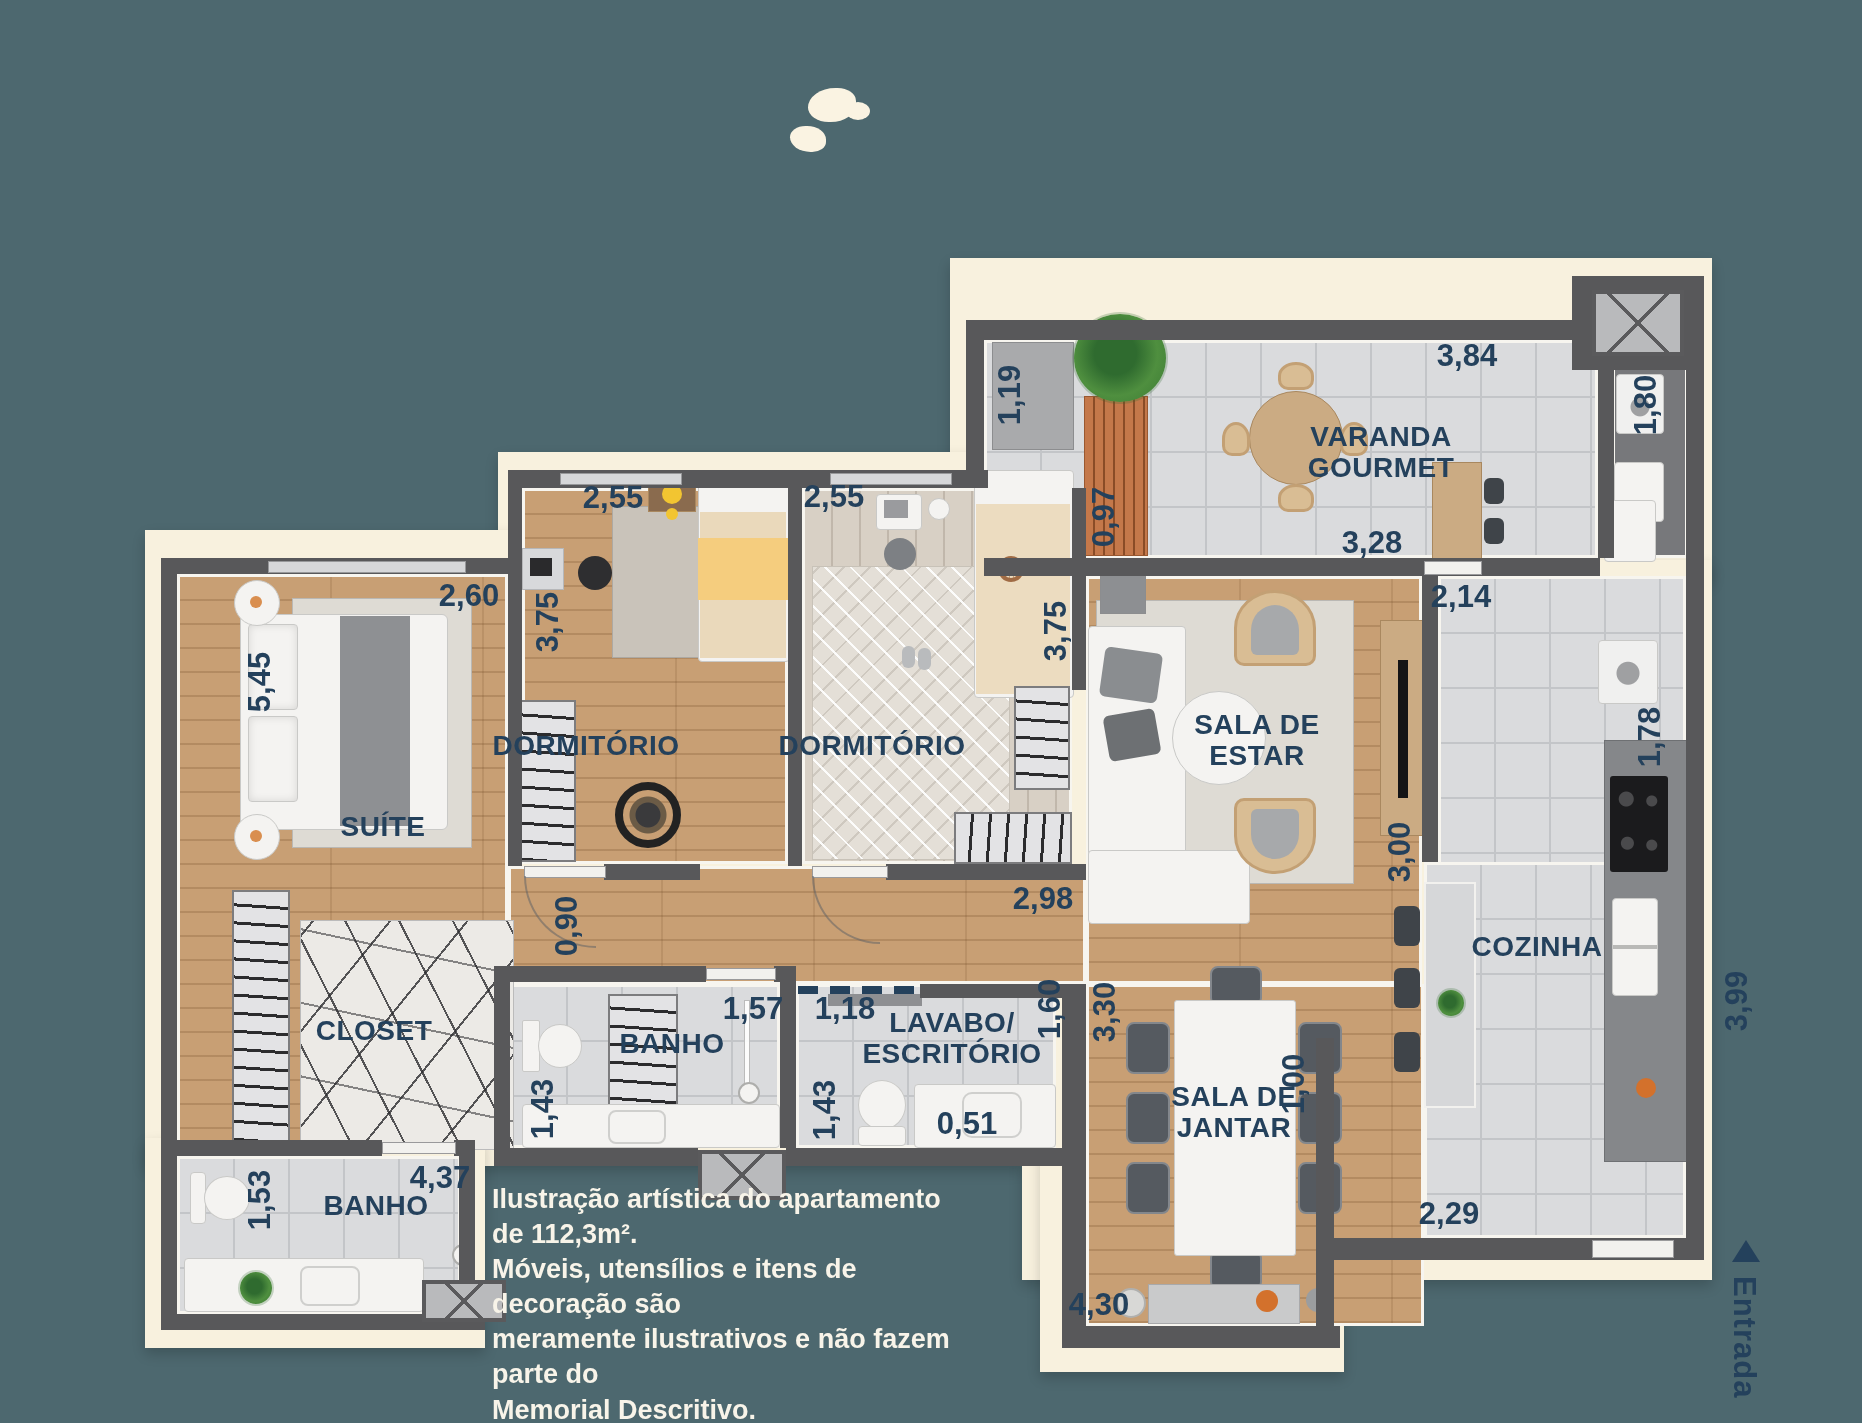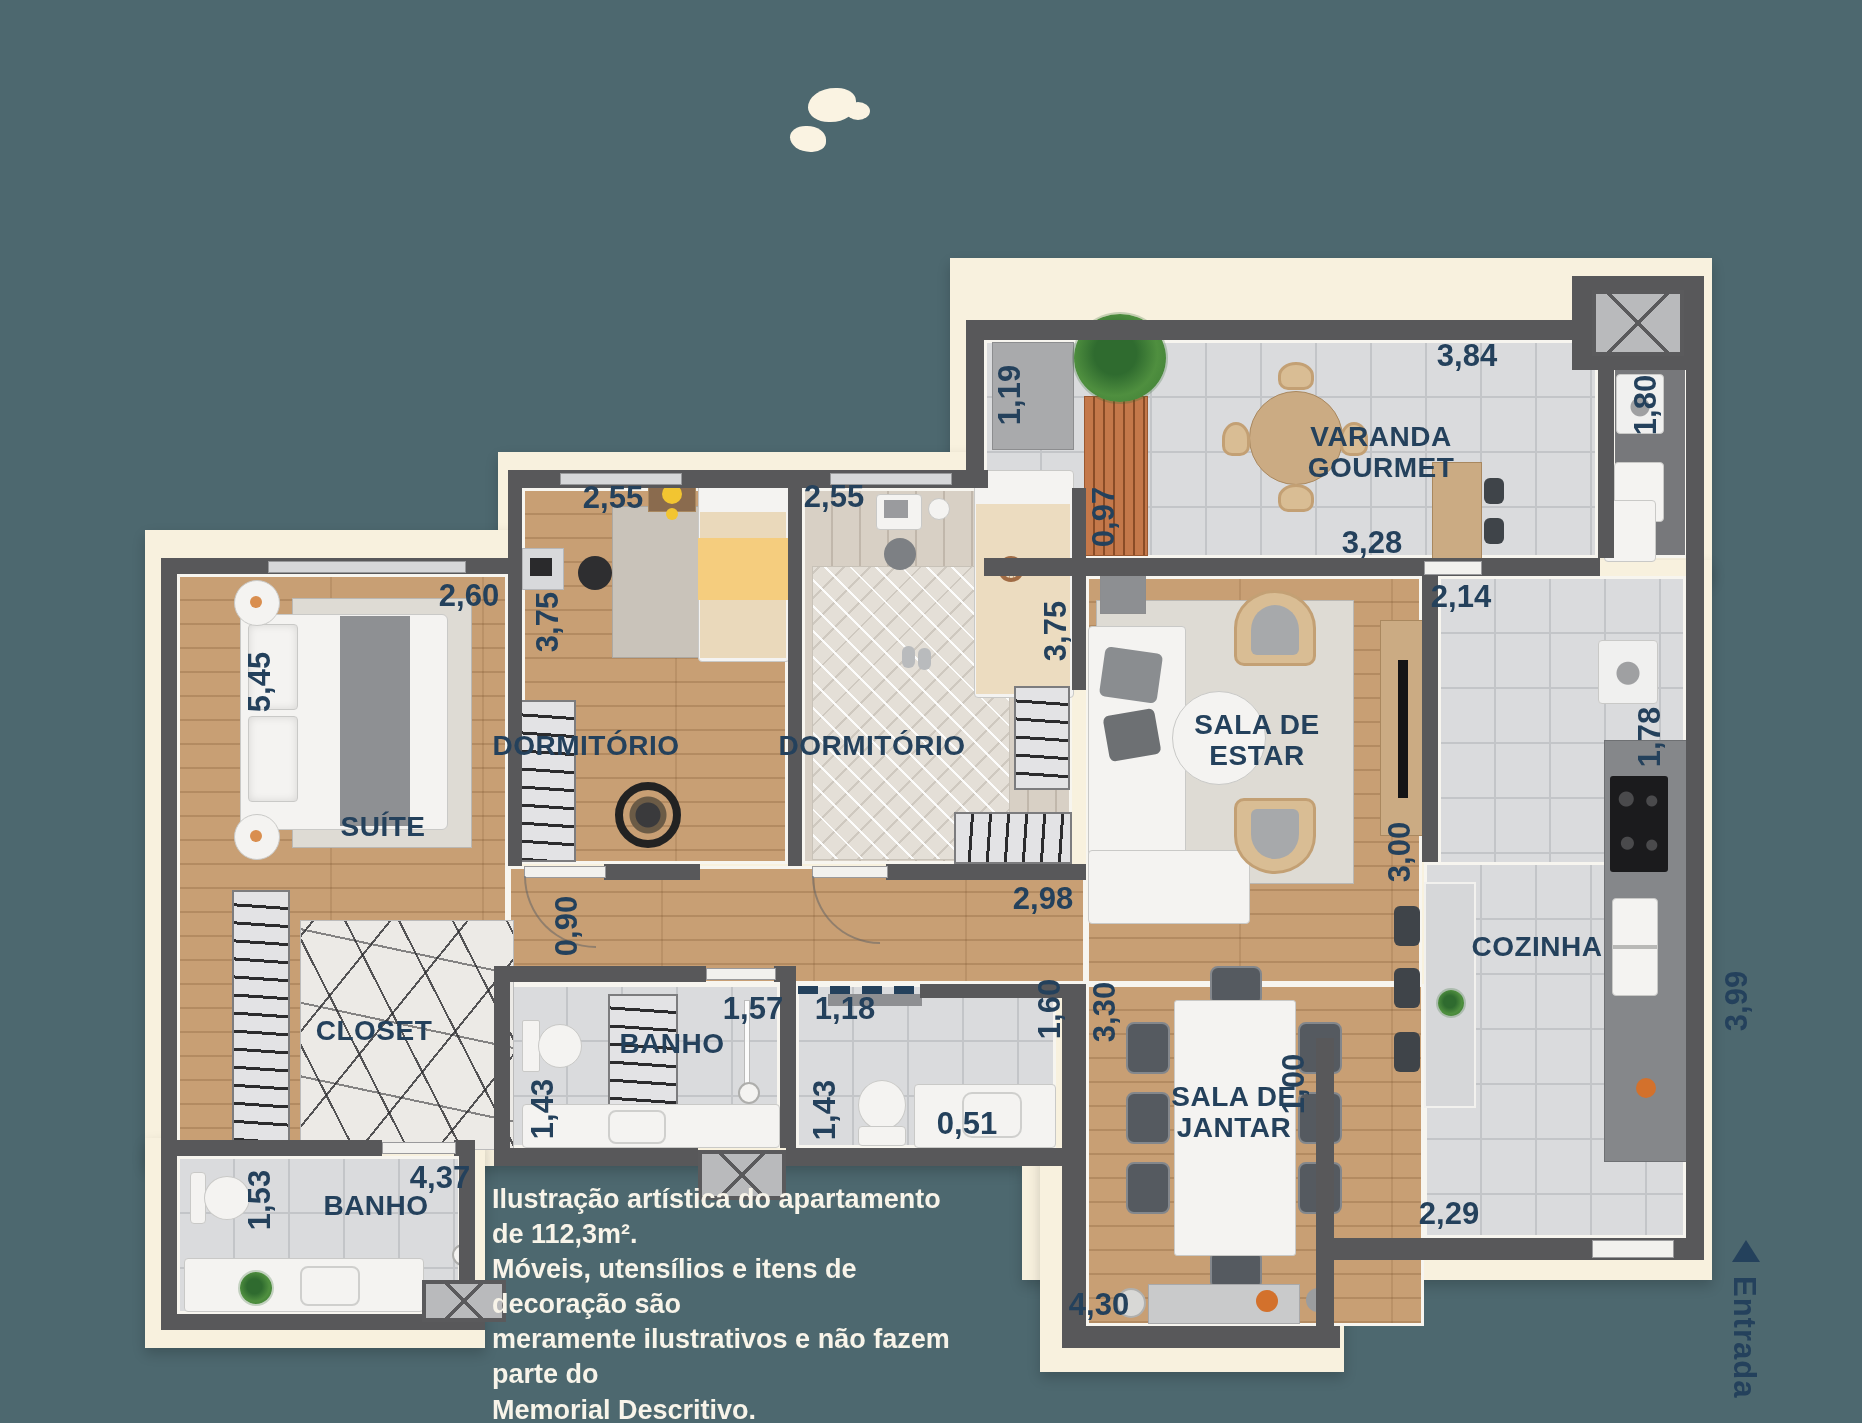--- a/index.html
+++ b/index.html
@@ -275,20 +275,22 @@
   <span class="rl" style="left:586px;top:746px;">DORMITÓRIO</span>
   <span class="rl" style="left:872px;top:746px;">DORMITÓRIO</span>
   <span class="rl" style="left:383px;top:827px;">SUÍTE</span>
   <span class="rl" style="left:1257px;top:740px;">SALA DE
 ESTAR</span>
   <span class="rl" style="left:1537px;top:947px;">COZINHA</span>
   <span class="rl" style="left:1234px;top:1112px;">SALA DE
 JANTAR</span>
   <span class="rl" style="left:374px;top:1031px;">CLOSET</span>
   <span class="rl" style="left:672px;top:1044px;">BANHO</span>
+  <span class="rl" style="left:952px;top:1038px;">LAVABO/
+ESCRITÓRIO</span>
   <span class="rl" style="left:376px;top:1206px;">BANHO</span>
 
   <span class="dl" style="left:1467px;top:356px;">3,84</span>
   <span class="dl v" style="left:1010px;top:395px;">1,19</span>
   <span class="dl v" style="left:1104px;top:517px;">0,97</span>
   <span class="dl" style="left:1372px;top:543px;">3,28</span>
   <span class="dl v" style="left:1646px;top:405px;">1,80</span>
   <span class="dl" style="left:613px;top:498px;">2,55</span>
   <span class="dl v" style="left:548px;top:622px;">3,75</span>
   <span class="dl" style="left:834px;top:497px;">2,55</span>

